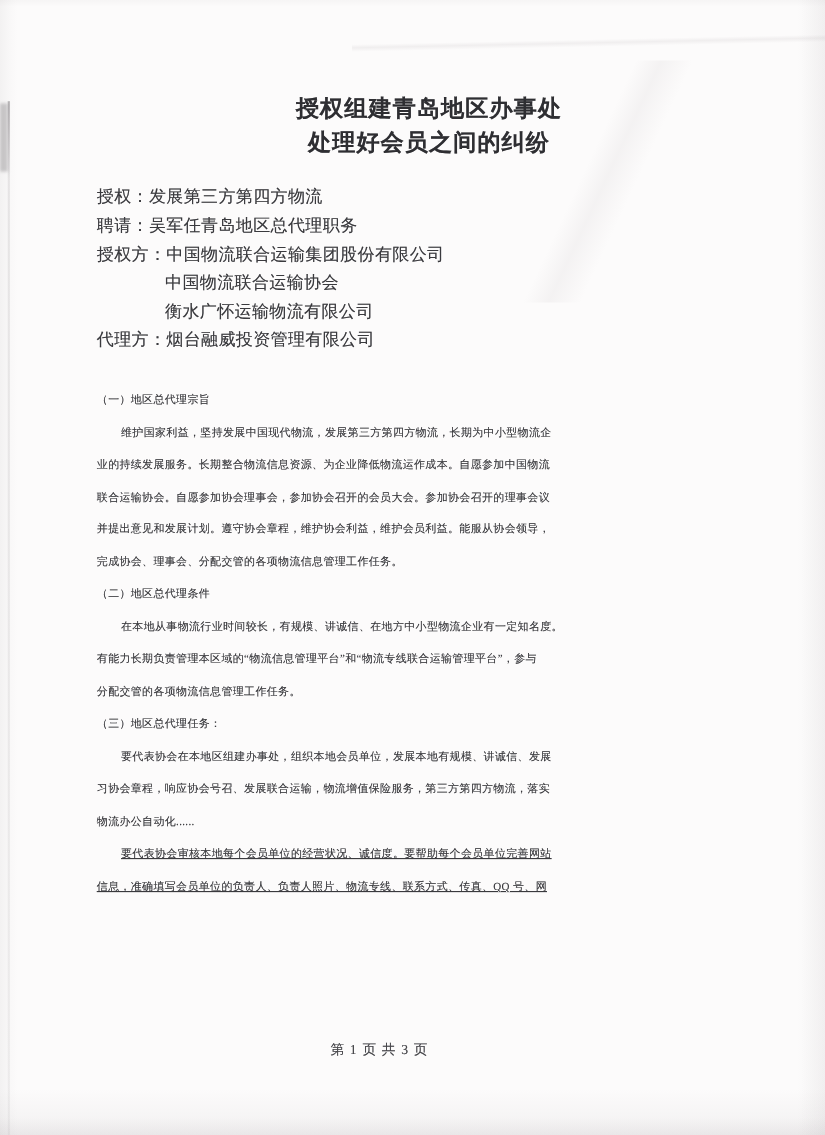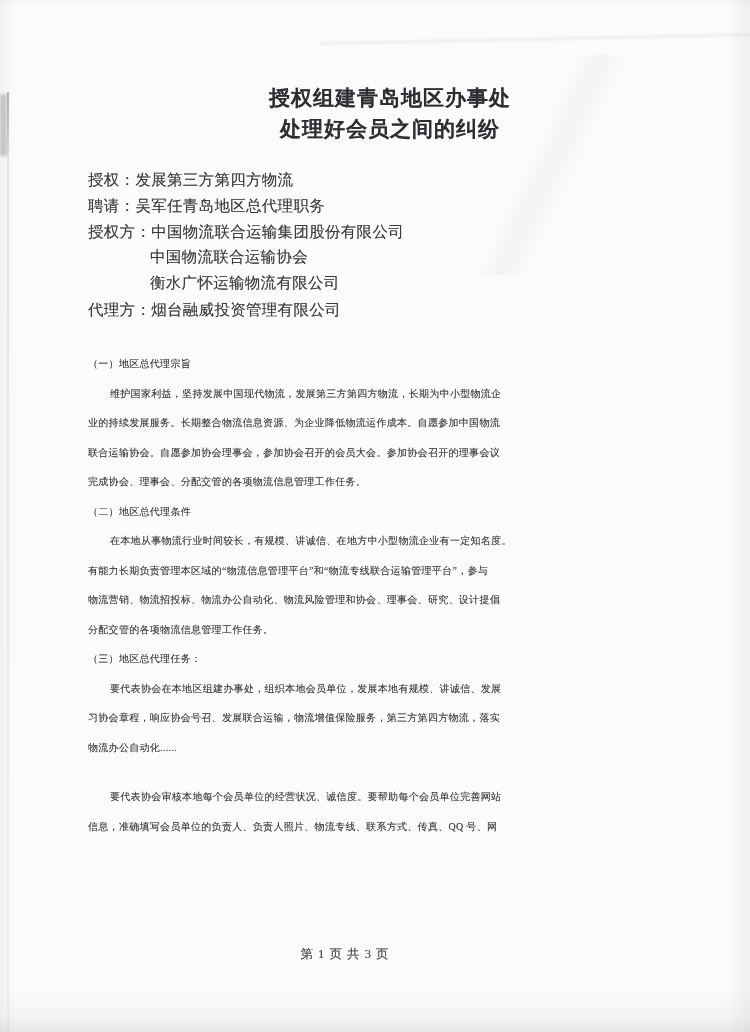--- a/index.html
+++ b/index.html
@@ -65,21 +65,21 @@
     font-size:15.5px;
     line-height:26px;
     letter-spacing:0.3px;
   }
   .meta-row{display:flex;white-space:nowrap;}
   .meta-row.cont{padding-left:62px;font-family:Liberation Mono, monospace;}
   .sections{margin-top:26px;font-size:10px;letter-spacing:0.3px;}
   .sec-heading{line-height:29.5px;white-space:nowrap;}
   .pline{line-height:29.5px;white-space:nowrap;}
   .pline.ind{text-indent:22px;}
-  .para.gap{margin-top:20px;}
+  .para.gap{margin-top:0;text-decoration:underline;}
   .doc, .footer{
     text-shadow:0 0 0.4px rgba(58,58,62,0.45);
   }
   .footer{
     position:absolute;
     left:-30px;top:946px;width:750px;
     text-align:center;
     font-size:12.5px;
     letter-spacing:1px;
     color:#46464a;
@@ -130,30 +130,30 @@
     </div>
 
     <div class="sections">
 
       <div class="section">
         <div class="sec-heading">（一）地区总代理宗旨</div>
         <div class="para">
           <div class="pline ind">维护国家利益，坚持发展中国现代物流，发展第三方第四方物流，长期为中小型物流企</div>
           <div class="pline">业的持续发展服务。长期整合物流信息资源、为企业降低物流运作成本。自愿参加中国物流</div>
           <div class="pline">联合运输协会。自愿参加协会理事会，参加协会召开的会员大会。参加协会召开的理事会议</div>
+          <div class="pline">并提出意见和发展计划。遵守协会章程，维护协会利益，维护会员利益。能服从协会领导，</div>
           <div class="pline">完成协会、理事会、分配交管的各项物流信息管理工作任务。</div>
         </div>
       </div>
 
       <div class="section">
         <div class="sec-heading">（二）地区总代理条件</div>
         <div class="para">
           <div class="pline ind">在本地从事物流行业时间较长，有规模、讲诚信、在地方中小型物流企业有一定知名度。</div>
           <div class="pline">有能力长期负责管理本区域的“物流信息管理平台”和“物流专线联合运输管理平台”，参与</div>
-          <div class="pline">物流营销、物流招投标、物流办公自动化、物流风险管理和协会、理事会、研究、设计提倡</div>
           <div class="pline">分配交管的各项物流信息管理工作任务。</div>
         </div>
       </div>
 
       <div class="section">
         <div class="sec-heading">（三）地区总代理任务：</div>
         <div class="para">
           <div class="pline ind">要代表协会在本地区组建办事处，组织本地会员单位，发展本地有规模、讲诚信、发展</div>
           <div class="pline">习协会章程，响应协会号召、发展联合运输，物流增值保险服务，第三方第四方物流，落实</div>
           <div class="pline">物流办公自动化......</div>

